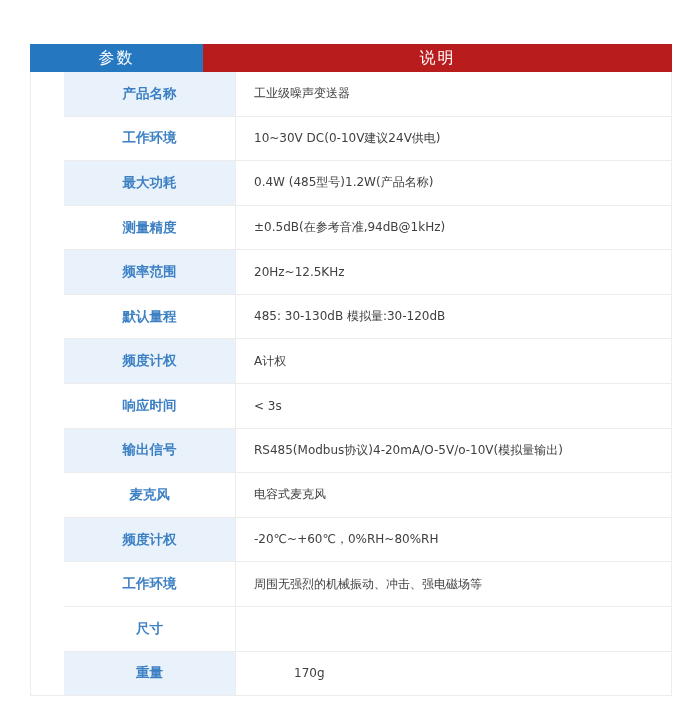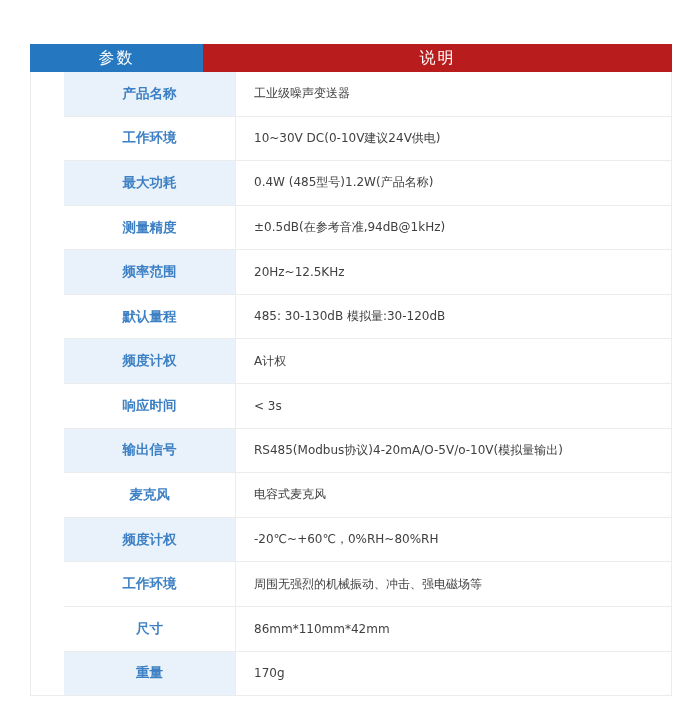--- a/index.html
+++ b/index.html
@@ -60,20 +60,21 @@
   }
   .row {
     flex: 1;
     display: flex;
     border-bottom: 1px solid #ececec;
     box-sizing: border-box;
     margin-left: 33px;
   }
   .row:last-child {
     border-bottom: none;
+    gap: 40px;
   }
   .cell-param {
     width: 172px;
     flex: 0 0 172px;
     display: flex;
     align-items: center;
     justify-content: center;
     color: #3d80c4;
     font-size: 13.5px;
     font-weight: 600;
@@ -160,21 +161,20 @@
   </div>
 
   <div class="row">
     <div class="cell-param">工作环境</div>
     <div class="cell-desc">周围无强烈的机械振动、冲击、强电磁场等</div>
   </div>
 
 
   <div class="row">
     <div class="cell-param">尺寸</div>
-    <div class="cell-desc">86mm*110mm*42mm</div>
   </div>
 
   <div class="row alt">
     <div class="cell-param">重量</div>
     <div class="cell-desc">170g</div>
   </div>
 </div>
   </div>
 </div>
 

